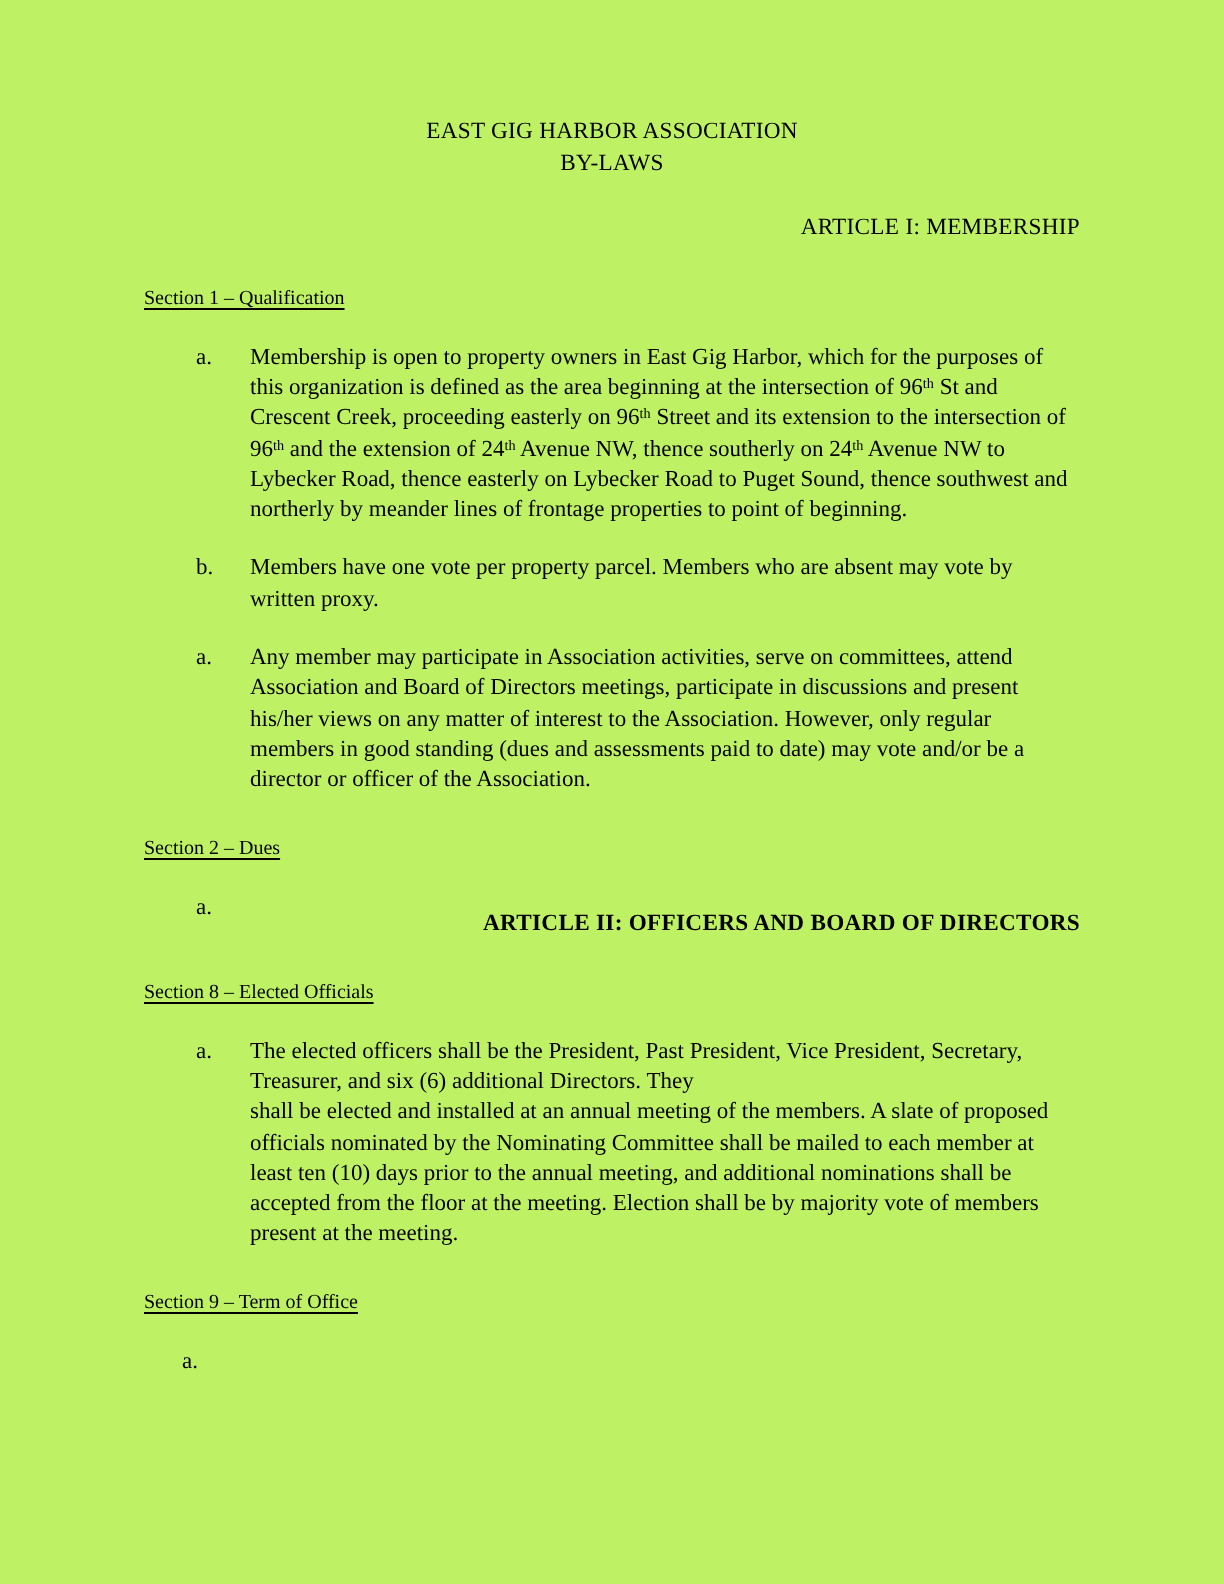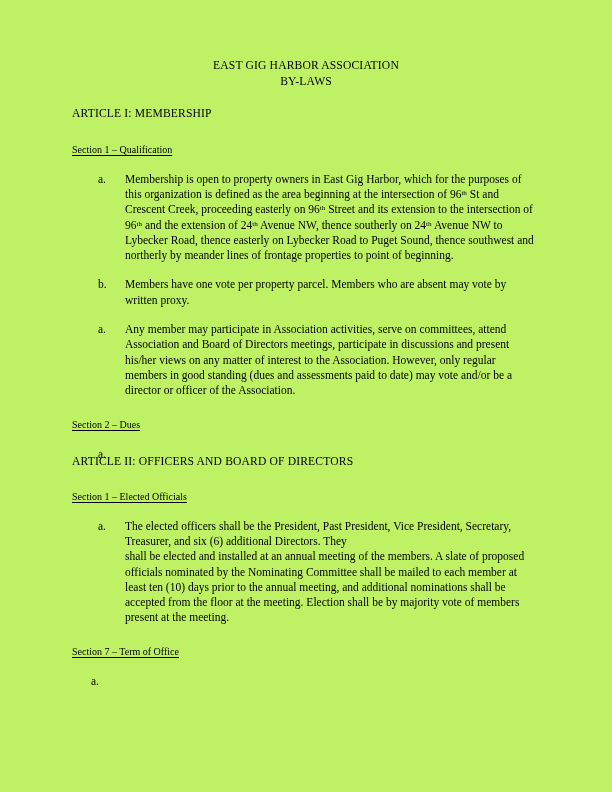--- a/index.html
+++ b/index.html
@@ -26,29 +26,30 @@
   
   .doc-title {
     text-align: center;
     font-size: 11.6px;
     line-height: 16.2px;
     letter-spacing: 0.15px;
   }
   .doc-title .line2 { display: block; text-align: center; }
 
   .article-heading {
-    text-align: left;
+    text-align: right;
     font-size: 11.6px;
     line-height: 16.2px;
     letter-spacing: 0.15px;
     margin-top: 16px;
   }
   .article-heading.second {
     margin-top: 21px;
     margin-bottom: 0;
+    font-weight: bold;
   }
 
   .section-heading {
     font-size: 10px;
     line-height: 16px;
     text-decoration: underline;
     text-underline-offset: 2px;
     margin-top: 19px;
     margin-left: 0;
   }
@@ -124,30 +125,30 @@
   <div class="section-heading">Section 2 – Dues</div>
 
   <ol class="list">
     <li class="list-item">
       <span class="marker">a.</span>
     </li>
   </ol>
 
   <div class="article-heading second">ARTICLE II:  OFFICERS AND BOARD OF DIRECTORS</div>
 
-  <div class="section-heading tight">Section 1 – Elected Officials</div>
+  <div class="section-heading tight">Section 8 – Elected Officials</div>
 
   <ol class="list">
     <li class="list-item">
       <span class="marker">a.</span>
       <span><span class="nowrap-break">The elected officers shall be the President, Past President, Vice President, Secretary, Treasurer, and six (6) additional Directors. They</span><span>shall be elected and installed at an annual meeting of the members. A slate of proposed officials nominated by the Nominating Committee shall be mailed to each member at least ten (10) days prior to the annual meeting, and additional nominations shall be accepted from the floor at the meeting. Election shall be by majority vote of members present at the meeting.</span></span>
     </li>
   </ol>
 
-  <div class="section-heading tight">Section 7 – Term of Office</div>
+  <div class="section-heading tight">Section 9 – Term of Office</div>
 
   <ol class="list">
     <li class="list-item sub-tight">
       <span class="marker">a.</span>
     </li>
   </ol>
 
 </div>
 
 </body></html>

